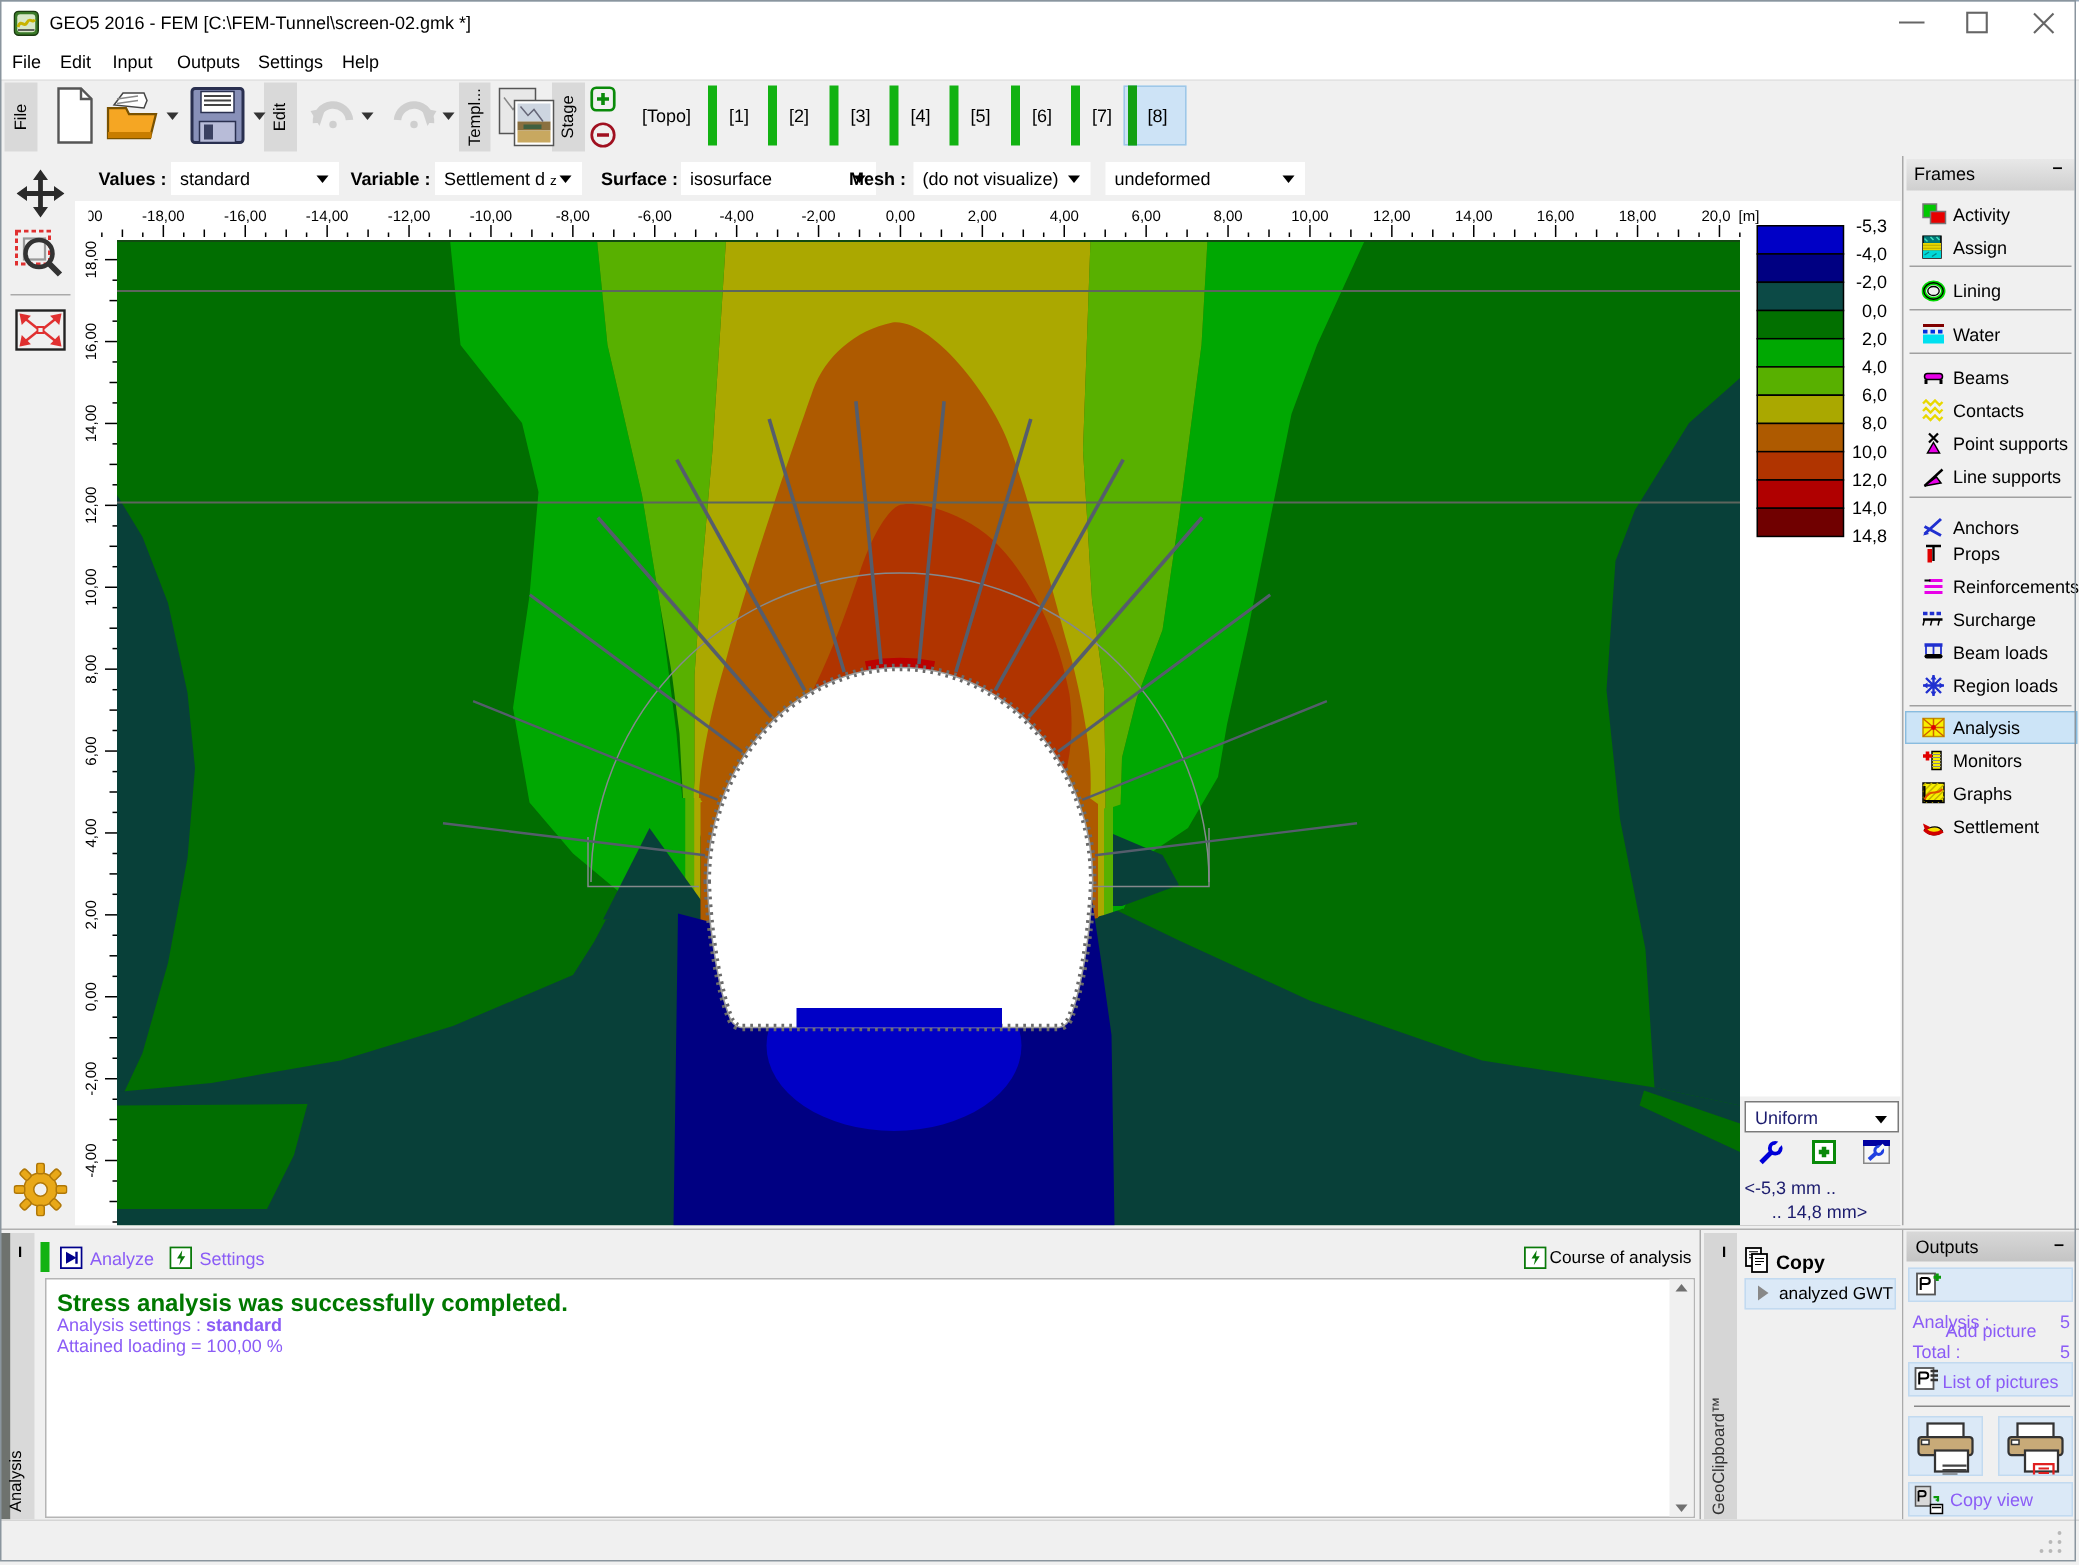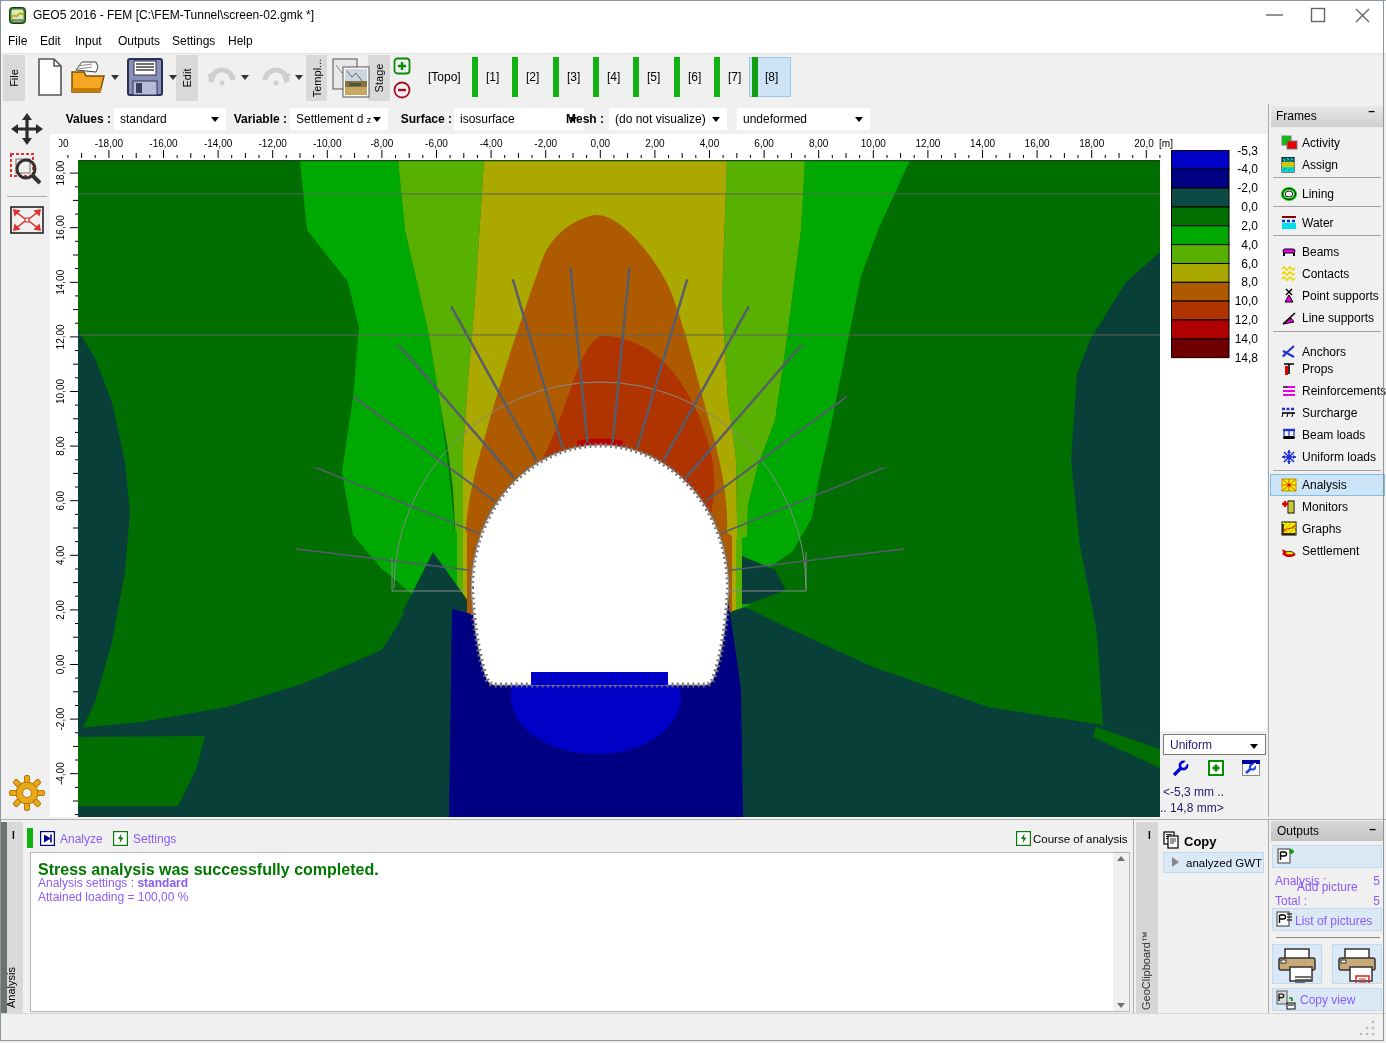--- a/index.html
+++ b/index.html
@@ -445,21 +445,21 @@
     </g>
     <g transform="translate(70,0)">
       <rect x="0.5" y="0.5" width="17" height="15" fill="#f6f6f6" stroke="#888"></rect>
       <rect x="0" y="0" width="18" height="4" fill="#0000a0"></rect>
       <path d="M4,13 L9,8.5" stroke="#2040e0" stroke-width="2.6" fill="none"></path>
       <circle cx="10.5" cy="7" r="2.6" stroke="#2040e0" stroke-width="2" fill="none"></circle>
       <path d="M10.5,7 L14,3.5" stroke="#f6f6f6" stroke-width="2.6"></path>
     </g>
   </svg>
 <div class="abs uni" style="left:1163px;top:785px">&lt;-5,3 mm ..</div>
-<div class="abs uni" style="left:1160px;top:801px;width:106px;text-align:left">.. 14,8 mm&gt;</div>
+<div class="abs uni" style="left:1160px;top:801px;width:106px;text-align:center">.. 14,8 mm&gt;</div>
 <div class="abs" style="left:1160px;top:817px;width:107px;height:2px;background:#666"></div>
 <div class="abs frames"></div>
 <div class="abs fhead">Frames<span style="position:absolute;right:8px;top:-2px;font-weight:bold">–</span></div>
 <div class="abs fitem" style="top:133px">
     <svg width="17" height="16" style="position:absolute;left:10px;top:2px">
       <rect x="1" y="1" width="9" height="9" fill="#00c800" stroke="#777"></rect>
       <rect x="6" y="6" width="10" height="8" fill="#e80000" stroke="#777"></rect>
     </svg>
     <span class="txt">Activity</span>
   </div>
@@ -556,21 +556,21 @@
       <path d="M3,3 v6 M8,3 v6 M13,3 v6" stroke="#2030d0" stroke-width="1.2"></path>
       <rect x="2" y="9" width="12" height="3" rx="1.5" fill="#000"></rect>
     </svg>
     <span class="txt">Beam loads</span>
   </div>
 <div class="abs fitem" style="top:447px">
     <svg width="17" height="16" style="position:absolute;left:10px;top:2px">
       <path d="M8,1 v14 M1,8 h14 M3,3 l10,10 M13,3 l-10,10" stroke="#2030d0" stroke-width="1.6"></path>
       <path d="M8,1 l-2,3 h4 z M8,15 l-2,-3 h4 z M1,8 l3,-2 v4 z M15,8 l-3,-2 v4 z" fill="#2030d0"></path>
     </svg>
-    <span class="txt">Uniform loads</span>
+    <span class="txt">Region loads</span>
   </div>
 <div class="abs fsep" style="top:470px"></div>
 <div class="abs fitem sel" style="top:475px">
     <svg width="17" height="16" style="position:absolute;left:10px;top:2px">
       <rect x="1" y="2" width="14" height="12" fill="#f8f000" stroke="#c09000"></rect>
       <path d="M1,2 L15,14 M15,2 L1,14 M8,2 L8,14 M1,8 h14" stroke="#d06000" stroke-width="1"></path>
       <circle cx="8" cy="8" r="1.6" fill="#e00000"></circle>
     </svg>
     <span class="txt">Analysis</span>
   </div>

